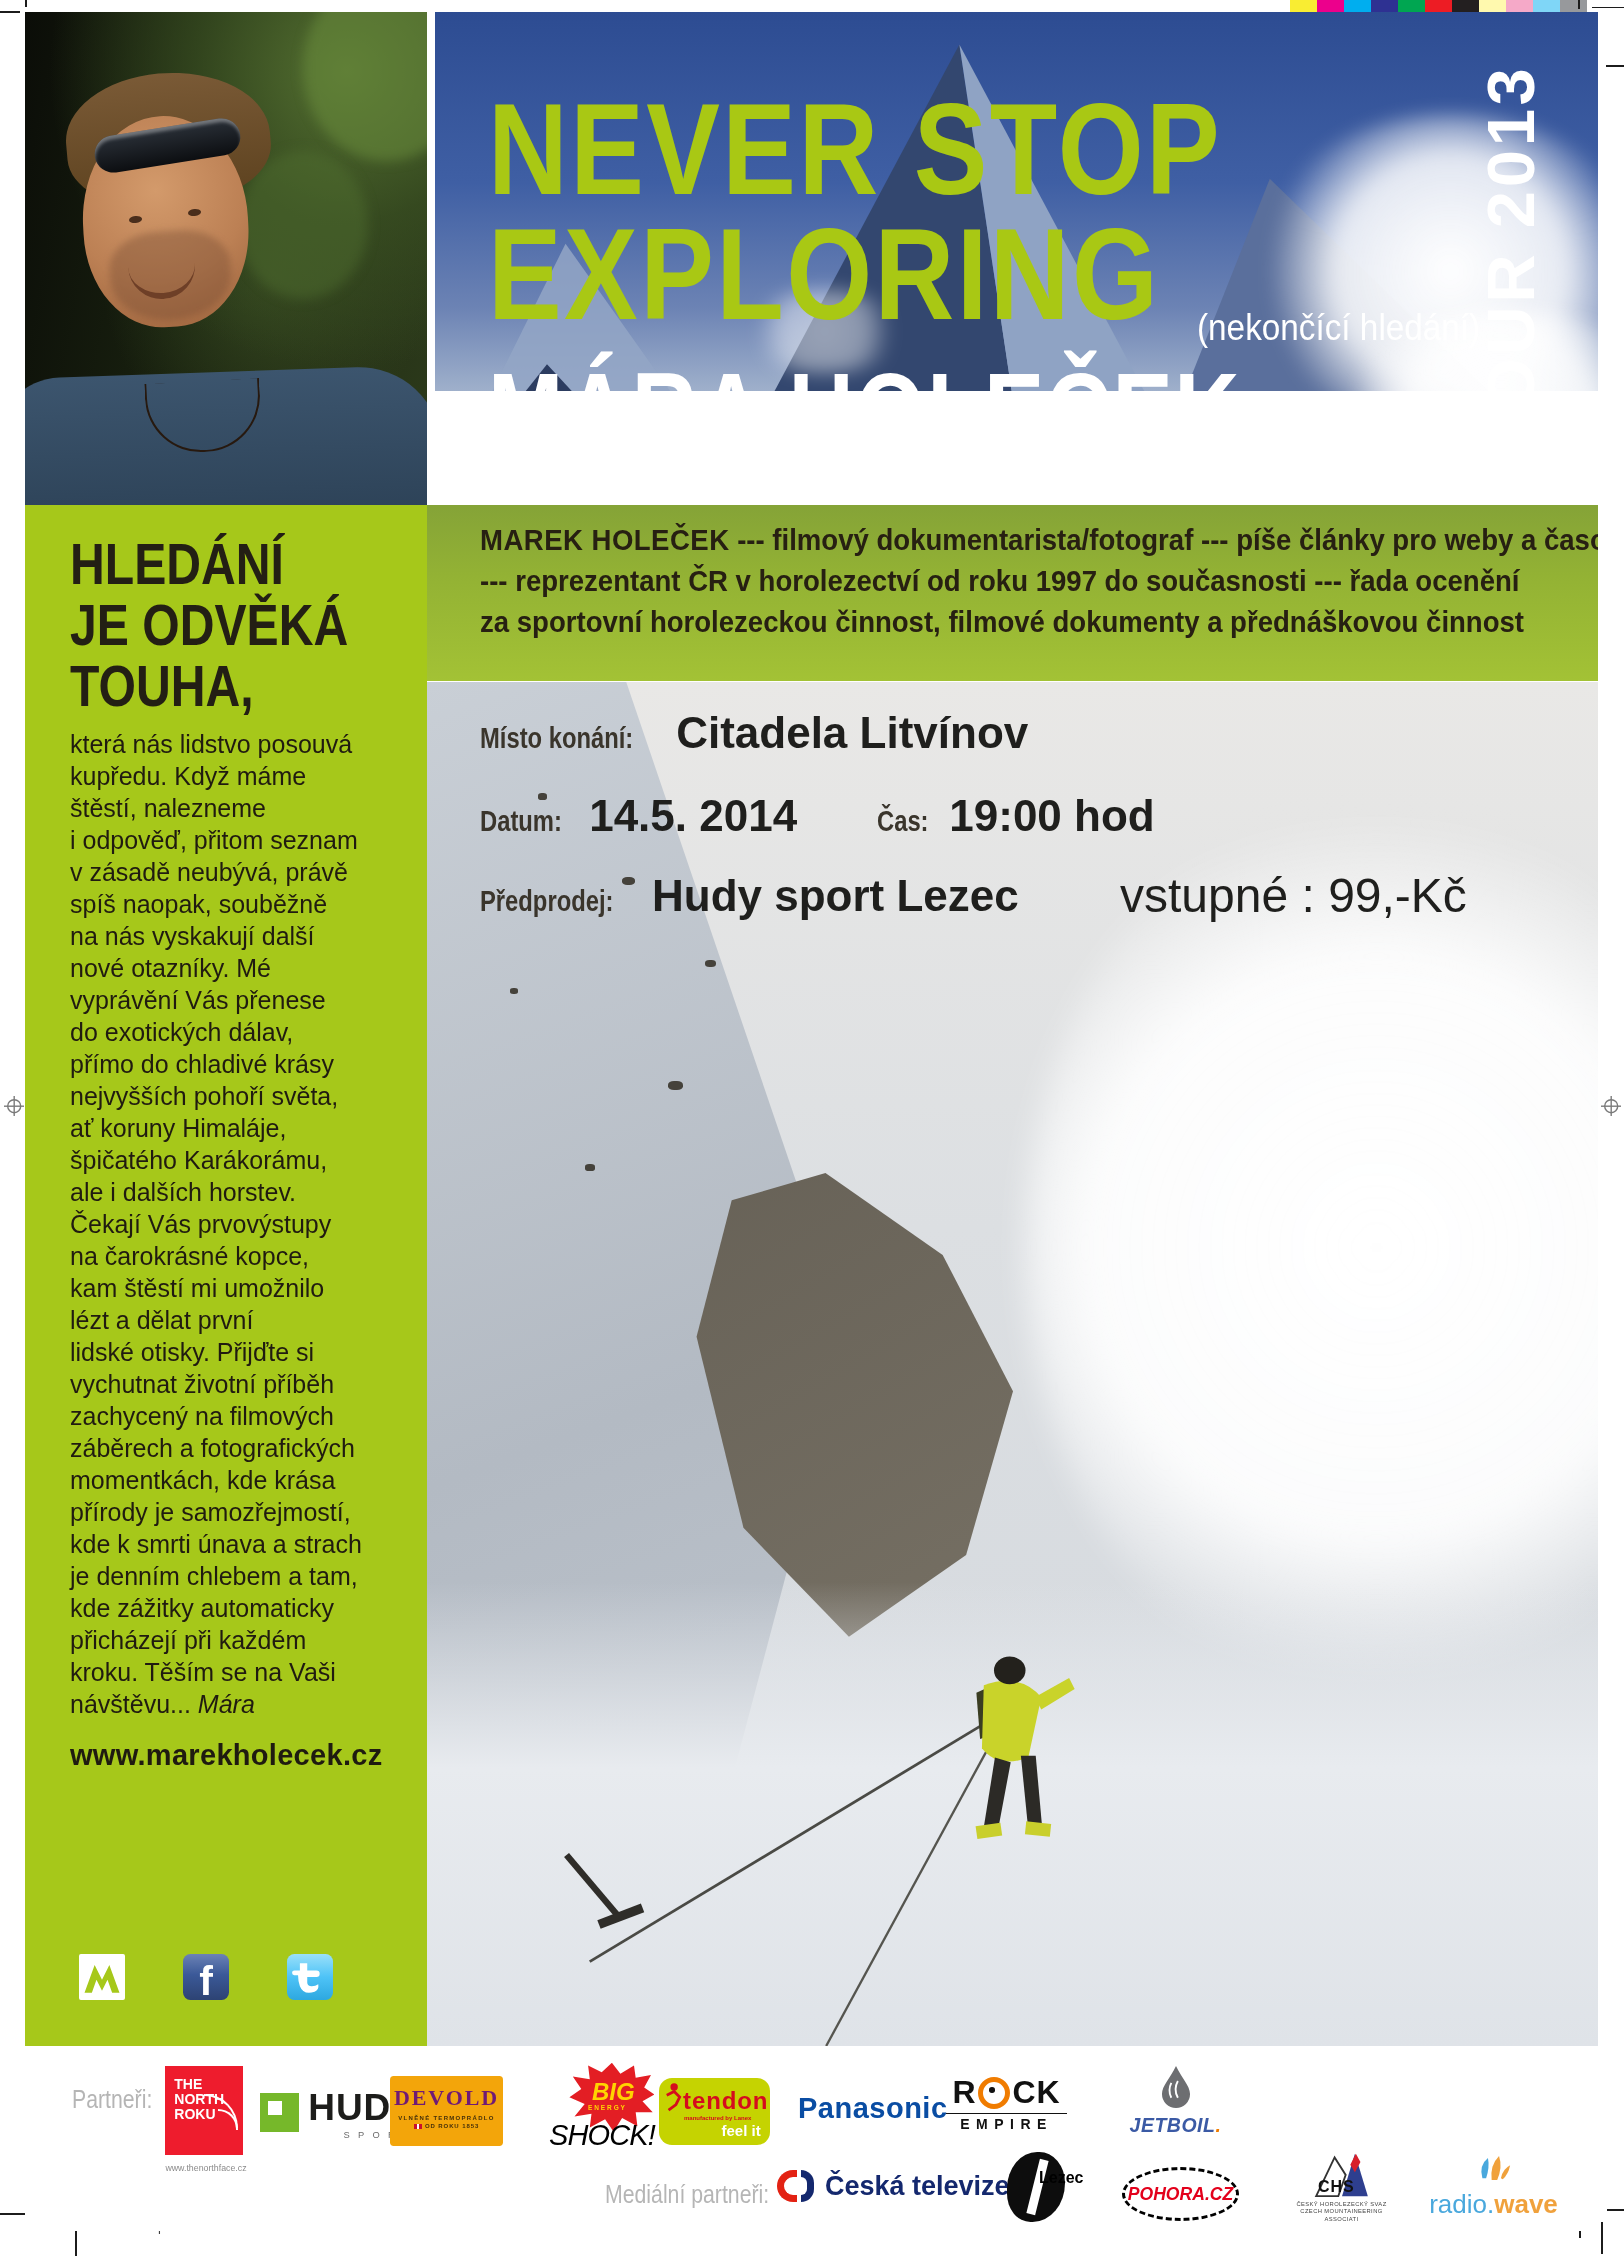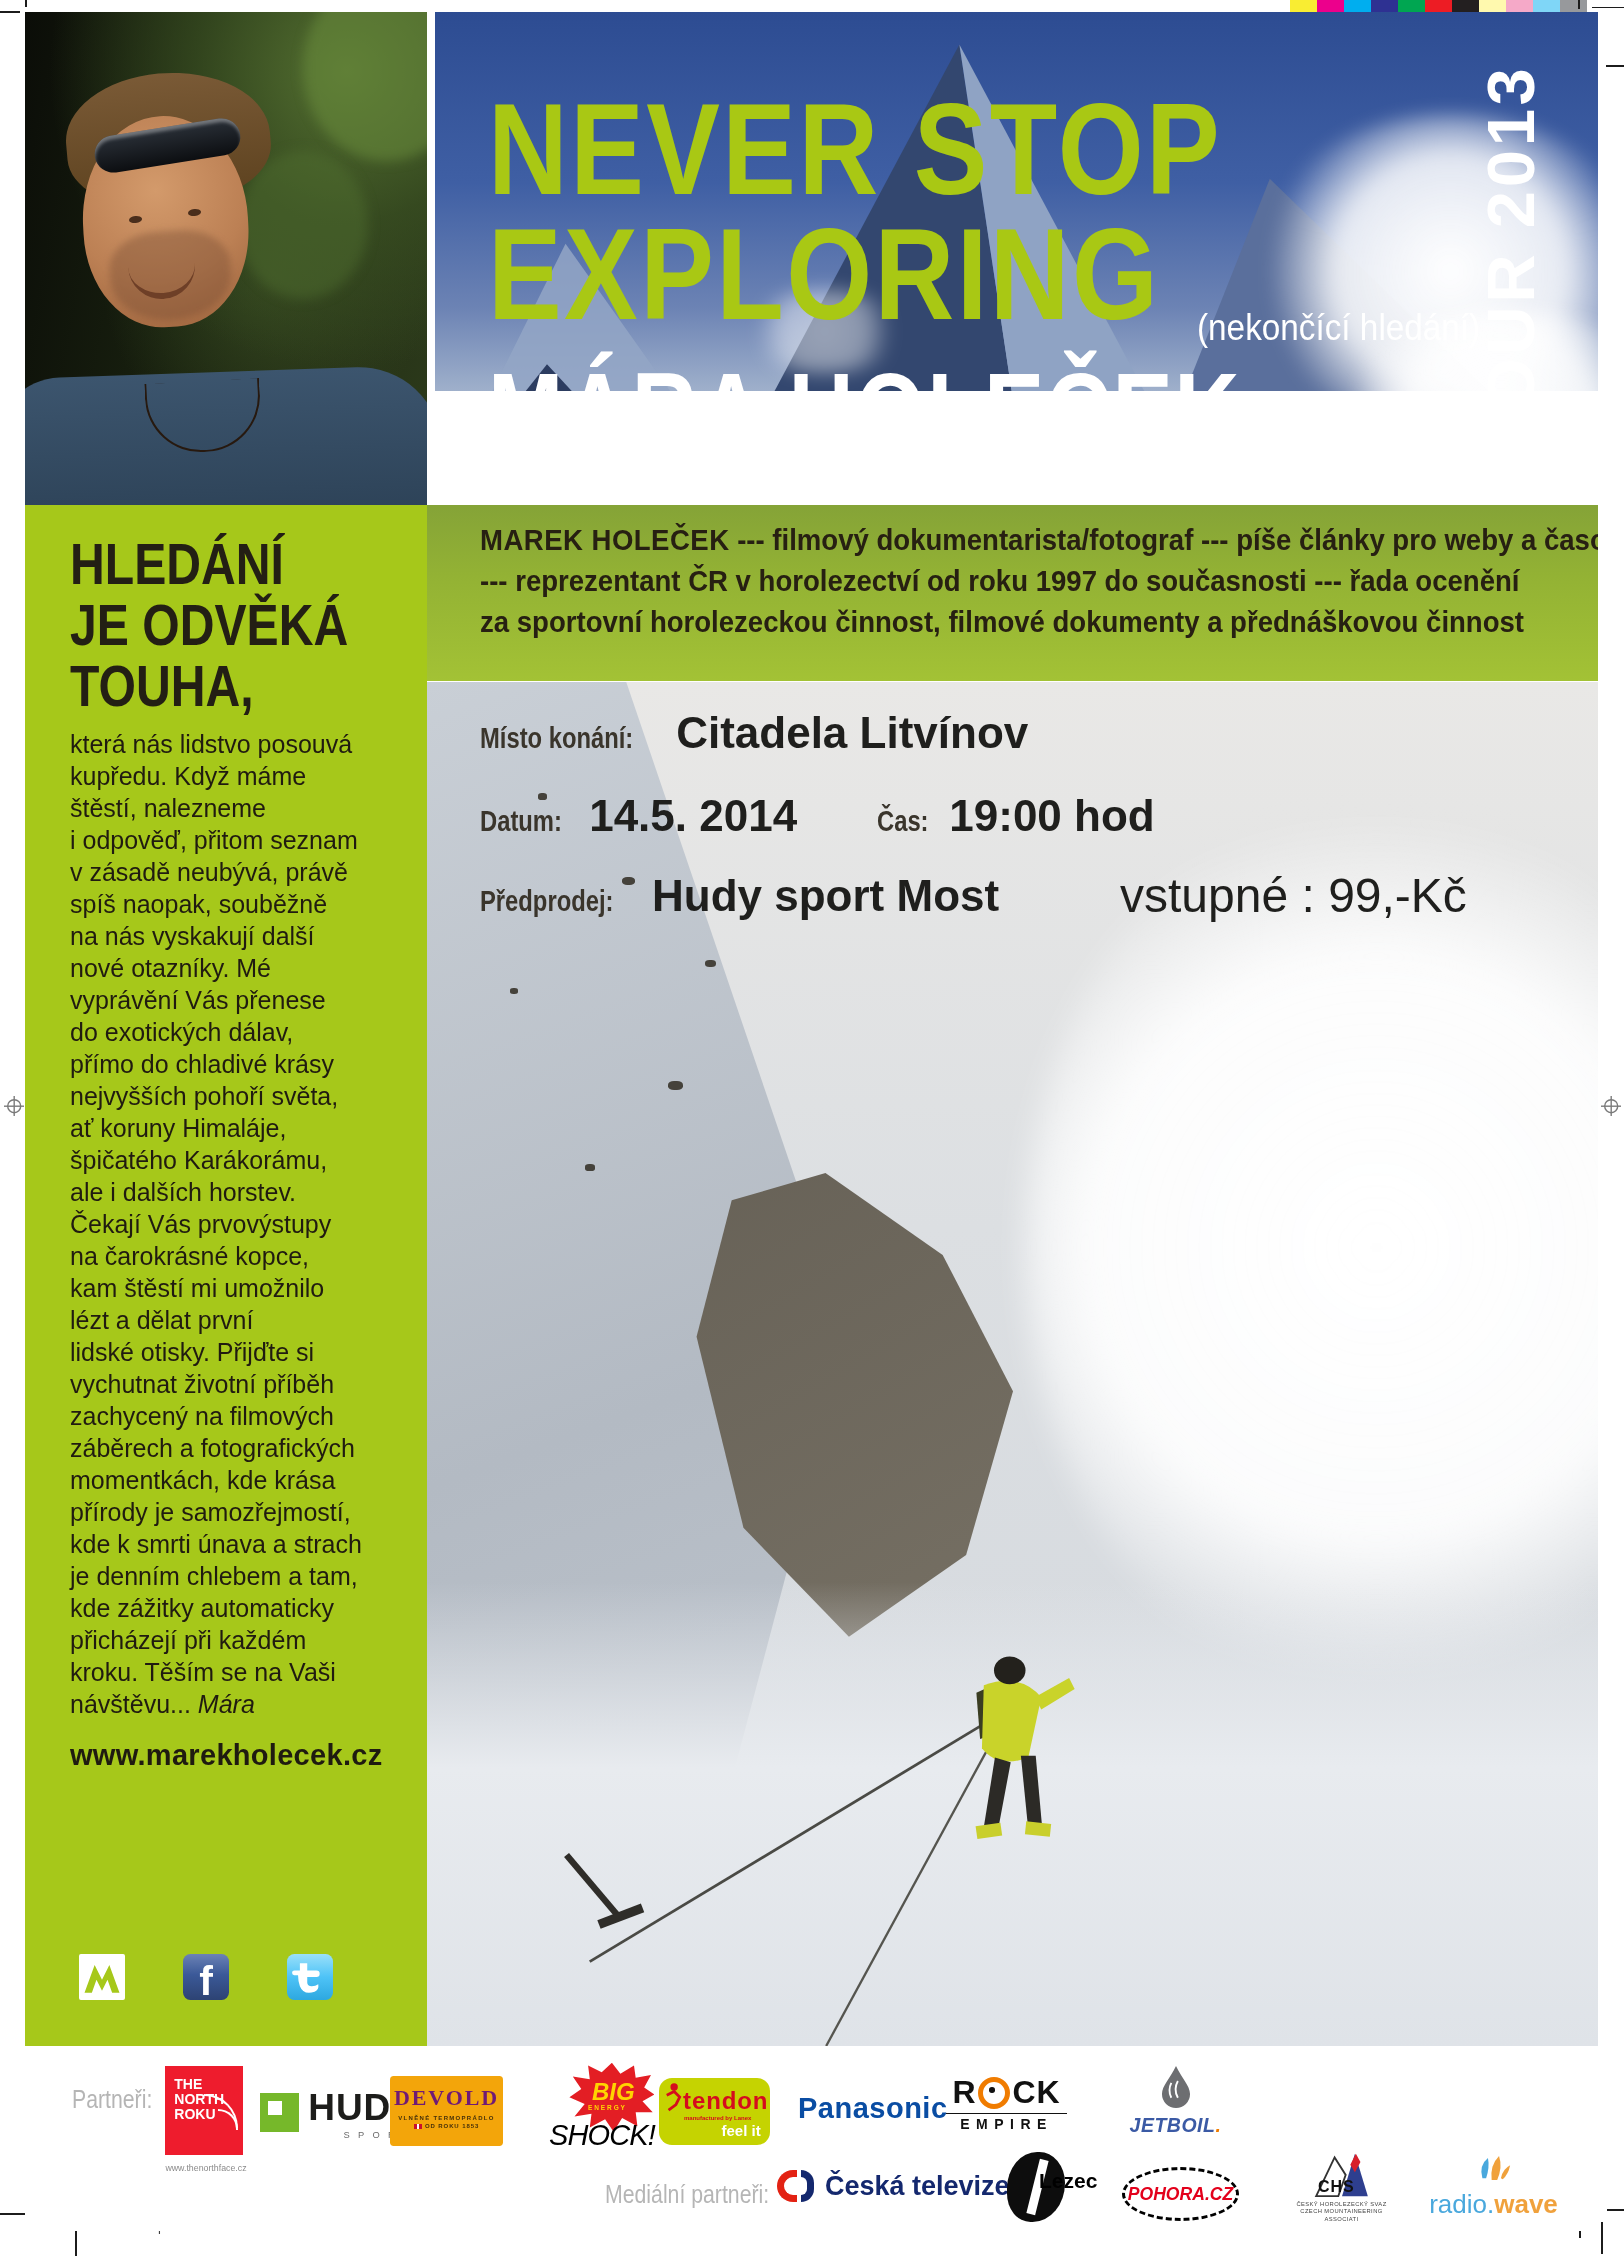--- a/index.html
+++ b/index.html
@@ -160,21 +160,21 @@
   
   .ct{left:752px;top:122px;display:flex;align-items:center;gap:11px;}
   .ct-logo{width:37px;height:37px;position:relative;}
   .ct-left{position:absolute;left:0;top:1.9px;width:13px;height:18.6px;border:7.4px solid #e32213;border-right:none;border-radius:16.7px 0 0 16.7px;}
   .ct-right{position:absolute;right:0;top:1.9px;width:5.6px;height:18.6px;border:7.4px solid #14286e;border-left:none;border-radius:0 16.7px 16.7px 0;}
   .ct-name{font-size:27px;font-weight:700;color:#14286e;}
   
   .lezec{left:982px;top:106px;width:102px;height:74px;}
   .lz-blob{position:absolute;left:0;top:0;width:58px;height:70px;background:#0d0d0d;border-radius:54% 46% 58% 42%;}
   .lz-blob::after{content:"";position:absolute;left:26px;top:7.4px;width:9.3px;height:56px;background:#fff;transform:rotate(14deg);}
-  .lz-name{position:absolute;left:32px;top:16.7px;font-size:21px;font-weight:700;color:#000;}
+  .lz-name{position:absolute;left:32px;top:16.7px;font-size:16px;font-weight:700;color:#000;}
   
   .pohora{left:1097px;top:121px;width:117px;height:54px;border:3.7px dashed #000;border-radius:50%;
     display:flex;align-items:center;justify-content:center;box-sizing:border-box;}
   .pohora-name{color:#e3001b;font-weight:900;font-style:italic;font-size:17.6px;}
   
   .chs{left:1261px;top:104px;width:111px;text-align:center;}
   .chs-name{position:absolute;left:32px;top:28px;font-size:16px;font-weight:900;color:#111;letter-spacing:0.9px;}
   .chs-s{font-size:5.8px;color:#444;letter-spacing:0.4px;line-height:7.4px;}
   
   .radiowave{left:1399px;top:108px;width:139px;text-align:center;}
@@ -296,21 +296,21 @@
           <span class="ev-value">Citadela Litvínov</span>
         </div>
         <div class="ev-row ev-r2">
           <span class="ev-label">Datum:</span>
           <span class="ev-value">14.5. 2014</span>
           <span class="ev-label ev-time-label">Čas:</span>
           <span class="ev-value">19:00 hod</span>
         </div>
         <div class="ev-row ev-r3">
           <span class="ev-label">Předprodej:</span>
-          <span class="ev-value">Hudy sport Most</span>
+          <span class="ev-value">Hudy sport Lezec</span>
         </div>
         <div class="ev-price">vstupné : 99,-Kč</div>
       </div>
     </div>
 
     <div class="sidebar">
       <div class="sb-head">
         <div>HLEDÁNÍ</div>
         <div>JE ODVĚKÁ</div>
         <div>TOUHA,</div>

